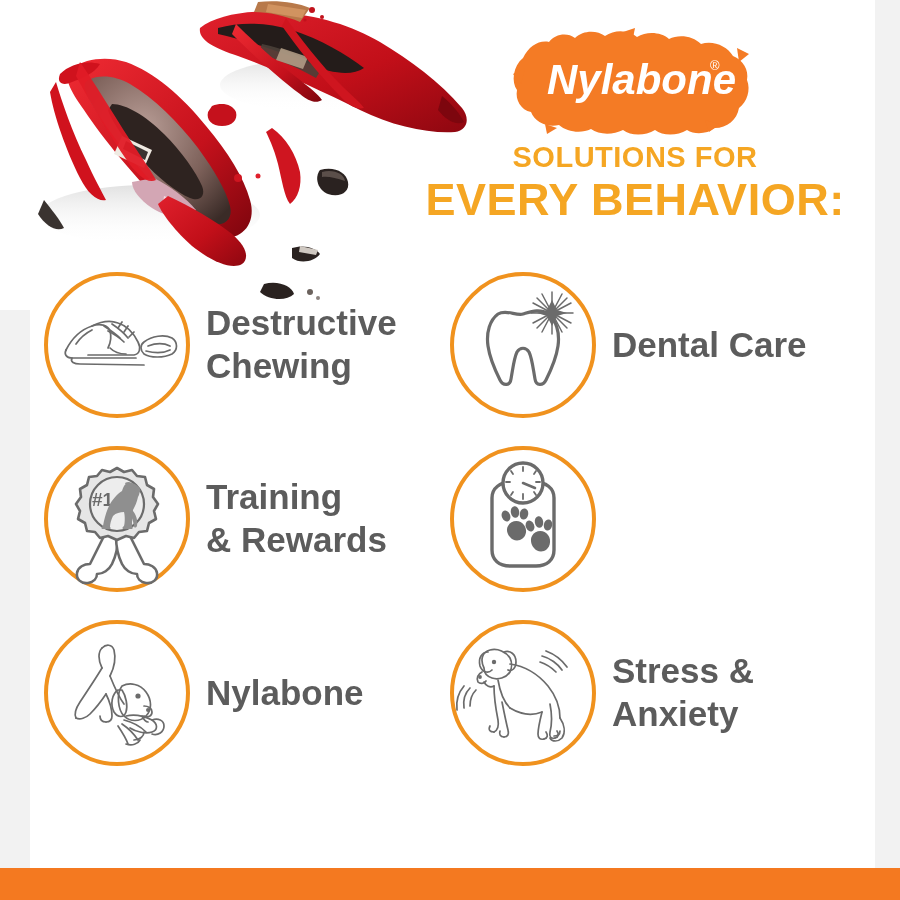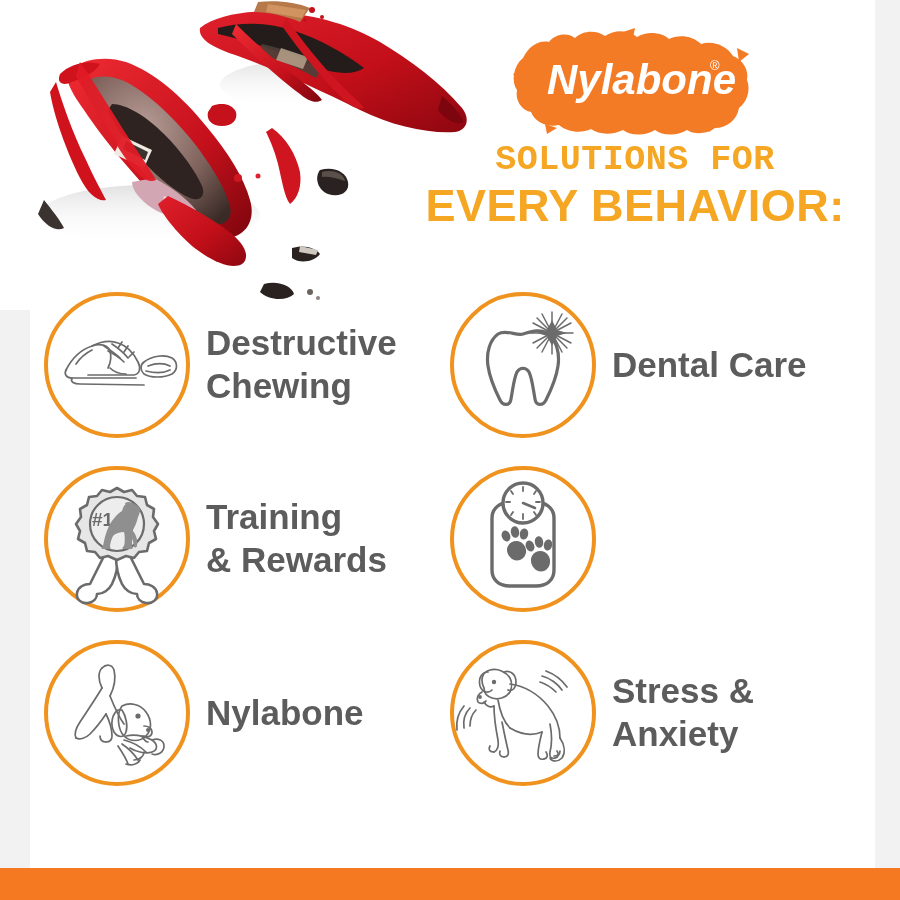--- a/index.html
+++ b/index.html
@@ -70,37 +70,36 @@
     left: 400px;
     top: 143px;
     width: 470px;
     text-align: center;
     color: #f5a623;
     line-height: 1.02;
     letter-spacing: 0.5px;
   }
   .headline .line1 {
     display: block;
-    font-size: 35px;
+    font-size: 29px;
     font-weight: bold;
-    font-family: Liberation Mono, monospace;
   }
   .headline .line2 {
     display: block;
     font-size: 45px;
     font-weight: bold;
     margin-top: 4px;
     text-align: center;
   }
 
   
   .grid {
     position: absolute;
     left: 0;
-    top: 292px;
+    top: 272px;
     width: 900px;
   }
   .grid-row {
     position: relative;
     height: 174px;
   }
   .cell {
     position: absolute;
     display: flex;
     align-items: center;

